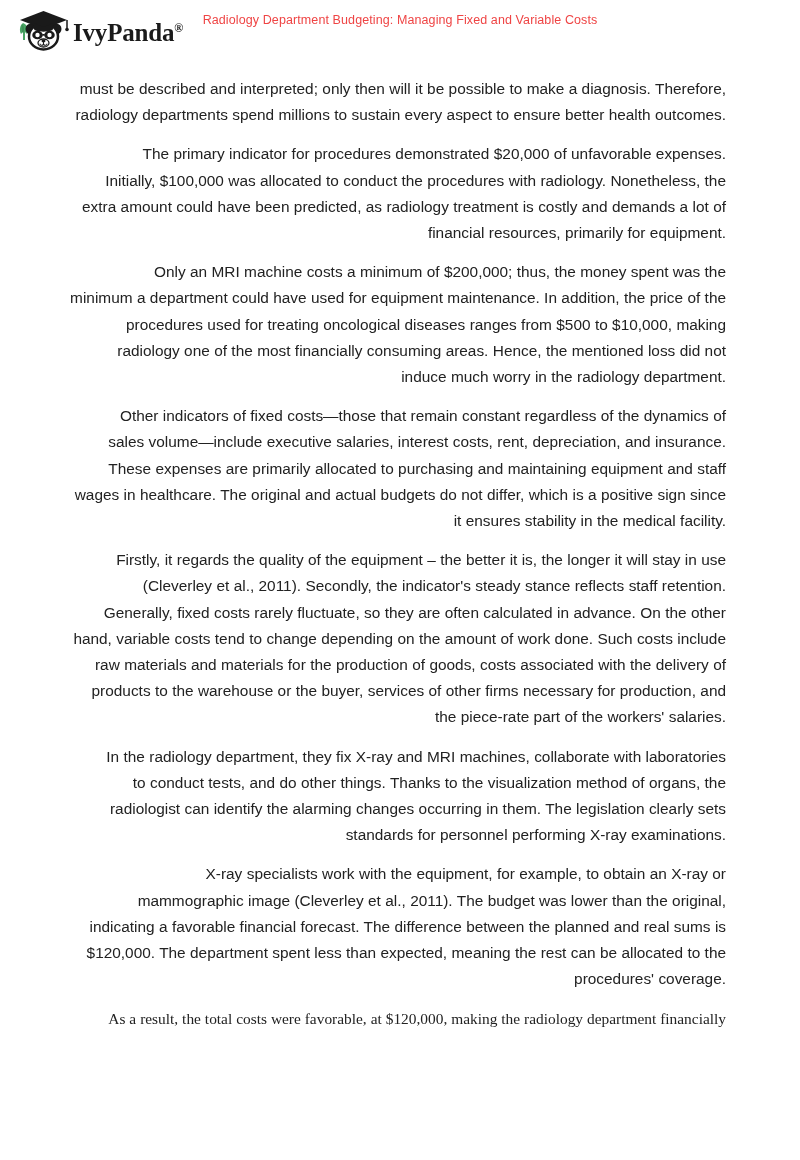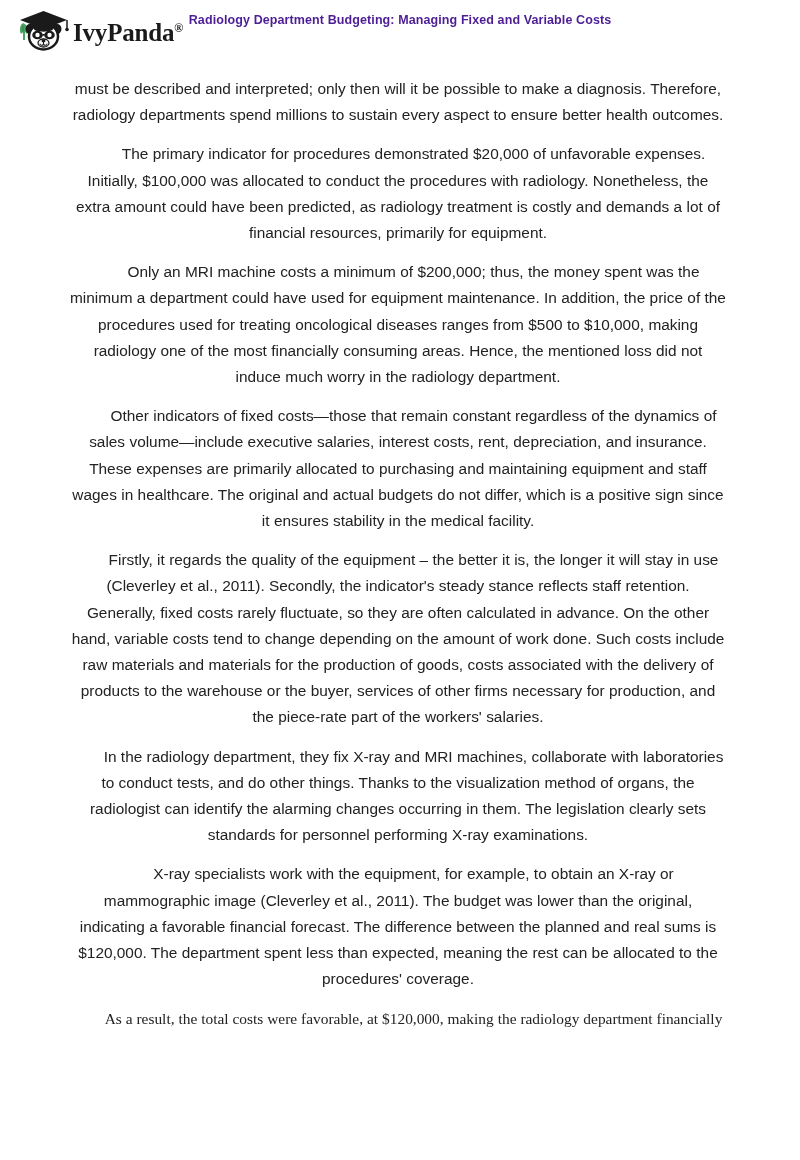--- a/index.html
+++ b/index.html
@@ -57,41 +57,40 @@
     line-height: 1;
   }
   .running-head {
     position: absolute;
     left: 0;
     right: 0;
     top: 13px;
     text-align: center;
     font-family: "Liberation Sans", sans-serif;
     font-size: 12.5px;
-    color: #4c1d95;
+    color: #ef4444;
     letter-spacing: 0.1px;
     white-space: nowrap;
-    font-weight: bold;
   }
 
   
   .doc-body {
     position: absolute;
     left: 70px;
     top: 76px;
     width: 656px;
   }
   .doc-body p {
     margin: 0 0 13px 0;
     font-family: "Liberation Sans", sans-serif;
     font-size: 15.4px;
     line-height: 26.2px;
     color: #222222;
     text-indent: 31px;
-    text-align: center;
+    text-align: right;
     word-spacing: 0.1px;
   }
   .doc-body p.no-indent {
     text-indent: 0;
   }
   .doc-body p:last-child {
     margin-bottom: 0;
     font-family: Liberation Serif, serif;
   }
 

